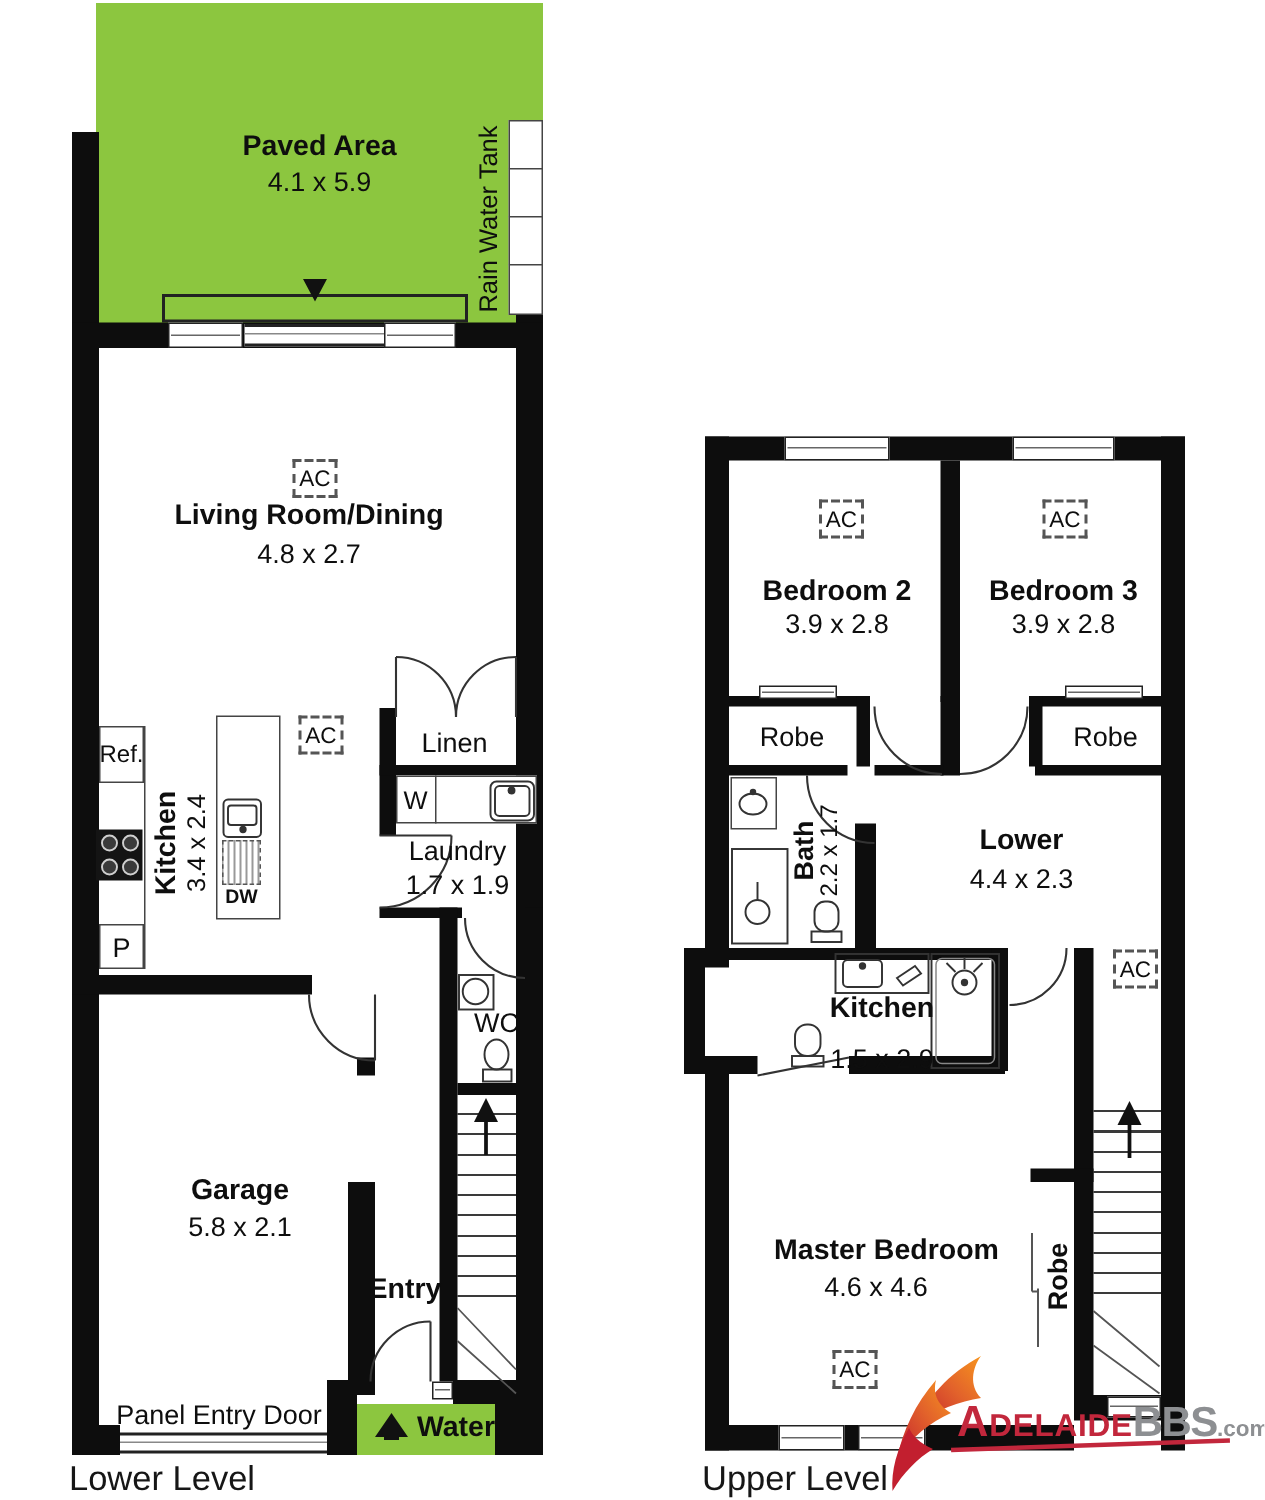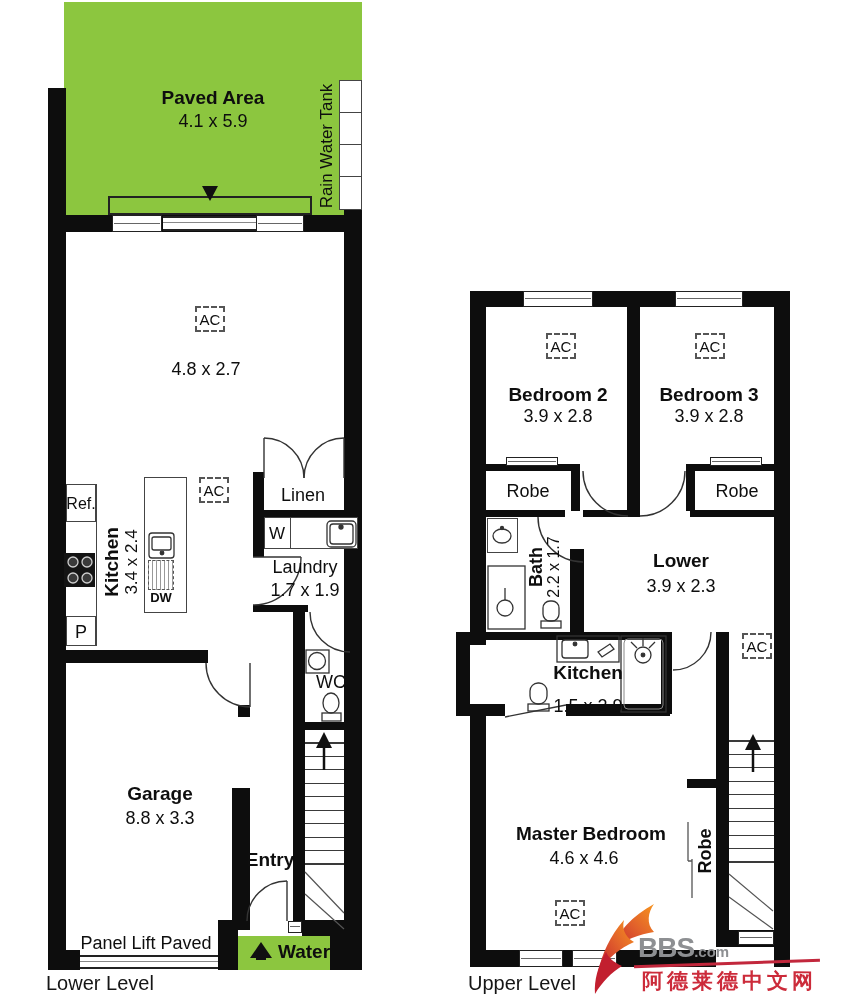--- a/index.html
+++ b/index.html
@@ -24,21 +24,21 @@
   .d{font-weight:normal;font-size:18px}
   .s{font-weight:normal;font-size:18px}
   .t16{font-weight:normal;font-size:16px}
   .t17{font-weight:normal;font-size:17px}
   .dwl{font-weight:bold;font-size:13px}
   .vb{font-weight:bold;font-size:18px}
   .vd{font-weight:normal;font-size:17px}
   .vd16{font-weight:normal;font-size:16px}
   .ac{position:absolute;border:2px dashed #555;box-sizing:border-box;display:flex;align-items:center;
       justify-content:center;font-size:15px;font-weight:normal;z-index:40;background:transparent}
-  .cap{position:absolute;font-size:20px;font-weight:normal;color:#161616;z-index:40;white-space:nowrap}
+  .cap{position:absolute;font-size:23px;font-weight:normal;color:#161616;z-index:40;white-space:nowrap}
   .overlay{position:absolute;left:0;top:0;z-index:30;pointer-events:none}
   #logo{position:absolute;left:588px;top:898px;width:255px;height:102px;z-index:50}
   .brandrow{position:absolute;left:50px;top:34px;display:flex;align-items:baseline;white-space:nowrap}
   .brandA{display:inline-block;font-weight:bold;font-size:21px;letter-spacing:.5px;
           text-transform:uppercase;color:var(--logo-red,#C2273C)}
   .brandA::first-letter{font-size:29px}
   .brandB{font-weight:bold;font-size:28px;letter-spacing:-1px;color:var(--logo-gray,#8D8F92)}
   .brandT{font-weight:bold;font-size:15px;color:var(--logo-gray,#8D8F92)}
   .brandline{position:absolute;left:46px;top:64px;width:186px;height:3px;background:var(--logo-red,#C2273C);transform:rotate(-2deg)}
   .cn{position:absolute;left:54px;top:69px;font-weight:bold;font-size:21px;letter-spacing:4px;
@@ -86,36 +86,37 @@
   <div class="box" style="left:264px;top:517px;width:94px;height:32px"></div>
   <div class="thin" style="left:290px;top:517px;width:1px;height:32px"></div>
   <div class="stairs" style="left:305px;top:730px;width:39px;height:142px"></div>
   <div class="win" style="left:288px;top:921px;width:14px;height:12px"></div>
   <div class="gdoor" style="left:80px;top:955px;width:138px;height:14px"></div>
 
   <div class="lbl n" style="left:213px;top:88px">Paved Area</div>
   <div class="lbl d" style="left:213px;top:112px">4.1 x 5.9</div>
   <div class="v t17" style="left:326px;top:146px">Rain Water Tank</div>
   <div class="ac" style="left:195px;top:306px;width:30px;height:26px">AC</div>
+  <div class="lbl n" style="left:206px;top:334px">Living Room/Dining</div>
   <div class="lbl d" style="left:206px;top:360px">4.8 x 2.7</div>
   <div class="ac" style="left:199px;top:477px;width:30px;height:26px">AC</div>
   <div class="lbl t16" style="left:81px;top:496px">Ref.</div>
   <div class="lbl d" style="left:81px;top:623px">P</div>
   <div class="lbl dwl" style="left:161px;top:591px">DW</div>
   <div class="v n" style="left:111px;top:562px">Kitchen</div>
   <div class="v vd" style="left:131px;top:562px">3.4 x 2.4</div>
   <div class="lbl s" style="left:303px;top:486px">Linen</div>
   <div class="lbl t17" style="left:277px;top:525px">W</div>
   <div class="lbl s" style="left:305px;top:558px">Laundry</div>
   <div class="lbl d" style="left:305px;top:581px">1.7 x 1.9</div>
   <div class="lbl s" style="left:331px;top:673px">WC</div>
   <div class="lbl n" style="left:160px;top:784px">Garage</div>
-  <div class="lbl d" style="left:160px;top:809px">8.8 x 3.3</div>
+  <div class="lbl d" style="left:160px;top:809px">5.8 x 2.1</div>
   <div class="lbl n" style="left:270px;top:850px">Entry</div>
-  <div class="lbl d" style="left:146px;top:934px">Panel Lift Paved</div>
+  <div class="lbl d" style="left:146px;top:934px">Panel Entry Door</div>
   <div class="lbl n" style="left:304px;top:942px">Water</div>
   <div class="cap" style="left:46px;top:972px">Lower Level</div>
 
   <div class="wall" style="left:470px;top:291px;width:320px;height:16px"></div>
   <div class="wall" style="left:470px;top:291px;width:16px;height:342px"></div>
   <div class="wall" style="left:456px;top:633px;width:30px;height:12px"></div>
   <div class="wall" style="left:456px;top:633px;width:14px;height:83px"></div>
   <div class="wall" style="left:456px;top:704px;width:49px;height:12px"></div>
   <div class="wall" style="left:566px;top:704px;width:104px;height:12px"></div>
   <div class="wall" style="left:470px;top:710px;width:16px;height:257px"></div>
@@ -151,21 +152,21 @@
   <div class="ac" style="left:695px;top:333px;width:30px;height:26px">AC</div>
   <div class="lbl n" style="left:558px;top:385px">Bedroom 2</div>
   <div class="lbl d" style="left:558px;top:407px">3.9 x 2.8</div>
   <div class="lbl n" style="left:709px;top:385px">Bedroom 3</div>
   <div class="lbl d" style="left:709px;top:407px">3.9 x 2.8</div>
   <div class="lbl s" style="left:528px;top:482px">Robe</div>
   <div class="lbl s" style="left:737px;top:482px">Robe</div>
   <div class="v vb" style="left:536px;top:567px">Bath</div>
   <div class="v vd16" style="left:554px;top:567px">2.2 x 1.7</div>
   <div class="lbl n" style="left:681px;top:551px">Lower</div>
-  <div class="lbl d" style="left:681px;top:577px">3.9 x 2.3</div>
+  <div class="lbl d" style="left:681px;top:577px">4.4 x 2.3</div>
   <div class="lbl n" style="left:588px;top:663px">Kitchen</div>
   <div class="lbl d" style="left:588px;top:697px">1.5 x 2.9</div>
   <div class="ac" style="left:742px;top:633px;width:30px;height:26px">AC</div>
   <div class="lbl n" style="left:591px;top:824px">Master Bedroom</div>
   <div class="lbl d" style="left:584px;top:849px">4.6 x 4.6</div>
   <div class="ac" style="left:555px;top:900px;width:30px;height:26px">AC</div>
   <div class="v vb" style="left:705px;top:851px">Robe</div>
   <div class="cap" style="left:468px;top:972px">Upper Level</div>
 
   <svg class="overlay" width="843" height="1000" viewBox="0 0 843 1000">
@@ -272,20 +273,20 @@
           <stop offset="0" stop-color="#C21F2F"></stop>
           <stop offset="0.55" stop-color="#E2622B"></stop>
           <stop offset="1" stop-color="#F7941E"></stop>
         </linearGradient>
       </defs>
       <path d="M66,0 C44,12 30,28 22,46 C36,36 52,30 66,28 C58,20 60,8 66,0 Z" fill="url(#flameg)"></path>
       <path d="M36,16 C22,32 14,50 10,68 C20,54 32,44 46,38 C36,32 34,24 36,16 Z" fill="url(#flameg)"></path>
       <path d="M18,48 C10,62 6,76 7,90 C14,78 24,68 34,62 C25,58 20,53 18,48 Z" fill="#C21F2F"></path>
     </svg>
     <div class="brandrow">
+      <span class="brandA">Adelaide</span>
         <span class="brandB">BBS</span>
         <span class="brandT">.com</span>
     </div>
     <div class="brandline"></div>
-    <div class="cn">阿德莱德中文网</div>
   </div>
 
 </div>
 
 </body></html>

